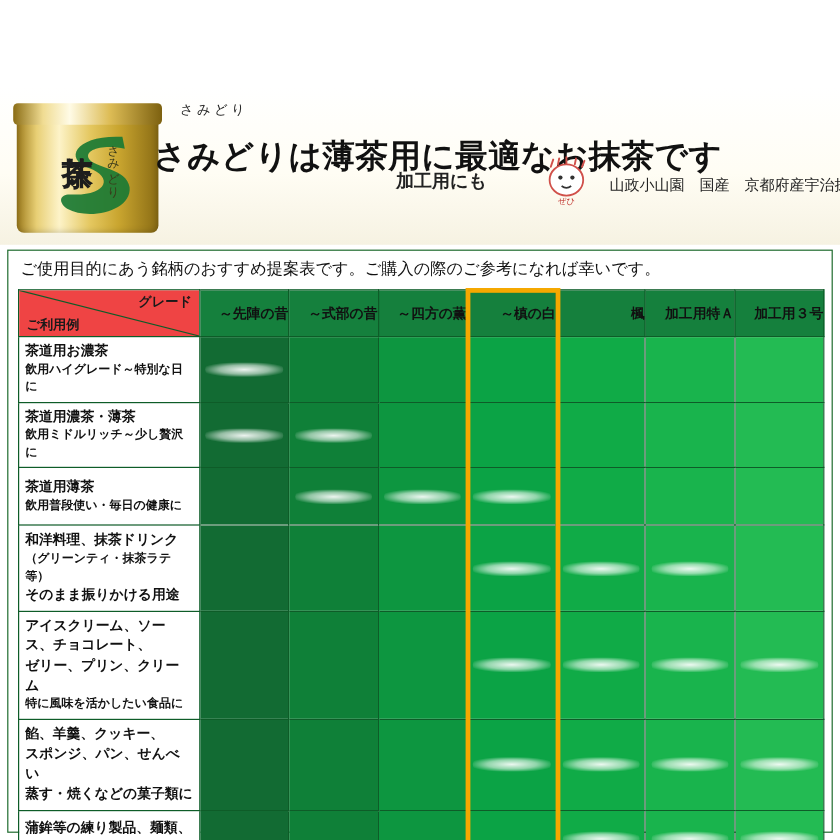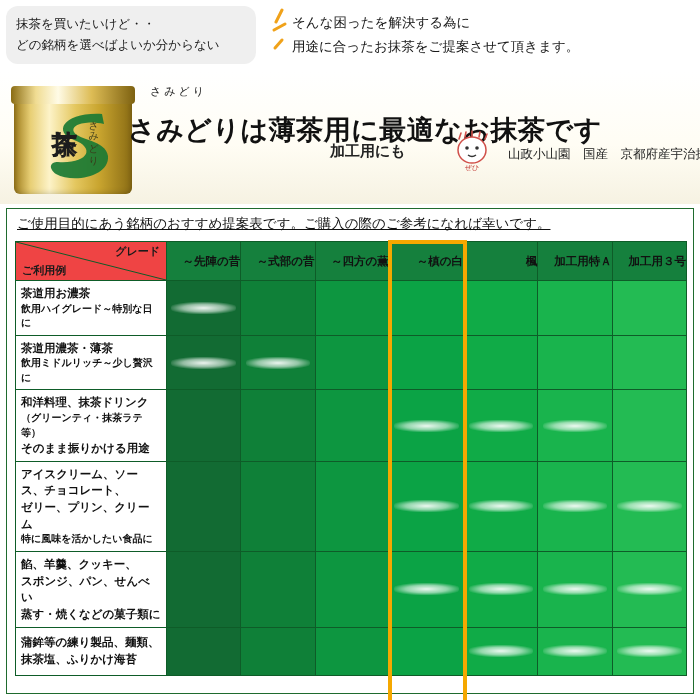--- a/index.html
+++ b/index.html
@@ -77,21 +77,21 @@
     position:absolute;left:508px;top:74px;font-size:12.5px;color:#222;white-space:nowrap;
   }
   .mascot{position:absolute;left:450px;top:58px;width:44px;height:42px;}
 
   
   .card{
     position:absolute;left:6px;top:208px;width:688px;height:486px;
     border:1px solid #1f6b2e;background:#fff;box-sizing:border-box;
   }
   .card-lead{
-    position:absolute;left:10px;top:6px;font-size:13.5px;color:#111;white-space:nowrap;text-decoration:underline;
+    position:absolute;left:10px;top:6px;font-size:13.5px;color:#111;white-space:nowrap;
   }
   table{
     position:absolute;left:8px;top:32px;width:672px;
     border-collapse:collapse;table-layout:fixed;
   }
   td,th{border:1px solid #0e5c28;padding:0;vertical-align:middle;}
   .hdr-corner{
     width:150px;height:38px;background:#ef4444;position:relative;
   }
   .hdr-corner .g{position:absolute;right:6px;top:2px;font-size:11px;font-weight:bold;}
@@ -127,37 +127,20 @@
   .hl-frame{
     position:absolute;left:402px;top:34px;width:68px;height:448px;
     border:4px solid #f5a800;box-sizing:border-box;pointer-events:none;
   }
 </style>
 </head>
 <body>
 
 <div class="page">
 
-  <div class="top">
-    <div class="bubble-left">
-      <div>抹茶を買いたいけど・・</div>
-      <div>どの銘柄を選べばよいか分からない</div>
-    </div>
-
-    <svg class="spark" viewBox="0 0 20 50">
-      <path d="M14 2 L8 14" stroke="#f0a21a" stroke-width="3" stroke-linecap="round"></path>
-      <path d="M17 16 L6 22" stroke="#f0a21a" stroke-width="3" stroke-linecap="round"></path>
-      <path d="M14 32 L7 40" stroke="#f0a21a" stroke-width="3" stroke-linecap="round"></path>
-    </svg>
-
-    <div class="bubble-right">
-      <div>そんな困ったを解決する為に</div>
-      <div>用途に合ったお抹茶をご提案させて頂きます。</div>
-    </div>
-  </div>
 
   <div class="hero">
 
     <div class="can">
       <div class="can-body"></div>
       <div class="can-lid"></div>
       <svg class="can-swirl" viewBox="0 0 70 78">
         <path d="M58 8 C20 6 8 26 30 34 C52 42 44 58 14 56 C6 56 4 62 12 68 C30 78 66 70 64 50 C62 34 34 34 30 26 C26 18 44 14 60 18 Z" fill="#1a7a34" opacity="0.92"></path>
       </svg>
       <div class="can-label">抹茶</div>
@@ -228,20 +211,39 @@
             </td>
             <td class="cell c1">
               <div class="bar"></div>
             </td>
             <td class="cell c2"></td>
             <td class="cell c3"></td>
             <td class="cell c4"></td>
             <td class="cell c5"></td>
             <td class="cell c6"></td>
           </tr>
+          <tr style="height: 48px;">
+            <td class="rowlabel">
+              <div>茶道用薄茶</div>
+              <div class="sm">飲用普段使い・毎日の健康に</div>
+            </td>
+            <td class="cell c0"></td>
+            <td class="cell c1">
+              <div class="bar"></div>
+            </td>
+            <td class="cell c2">
+              <div class="bar"></div>
+            </td>
+            <td class="cell c3">
+              <div class="bar"></div>
+            </td>
+            <td class="cell c4"></td>
+            <td class="cell c5"></td>
+            <td class="cell c6"></td>
+          </tr>
           <tr style="height: 66px;">
             <td class="rowlabel">
               <div>和洋料理、抹茶ドリンク</div>
               <div class="sm">（グリーンティ・抹茶ラテ等）</div>
               <div>そのまま振りかける用途</div>
             </td>
             <td class="cell c0"></td>
             <td class="cell c1"></td>
             <td class="cell c2"></td>
             <td class="cell c3">

